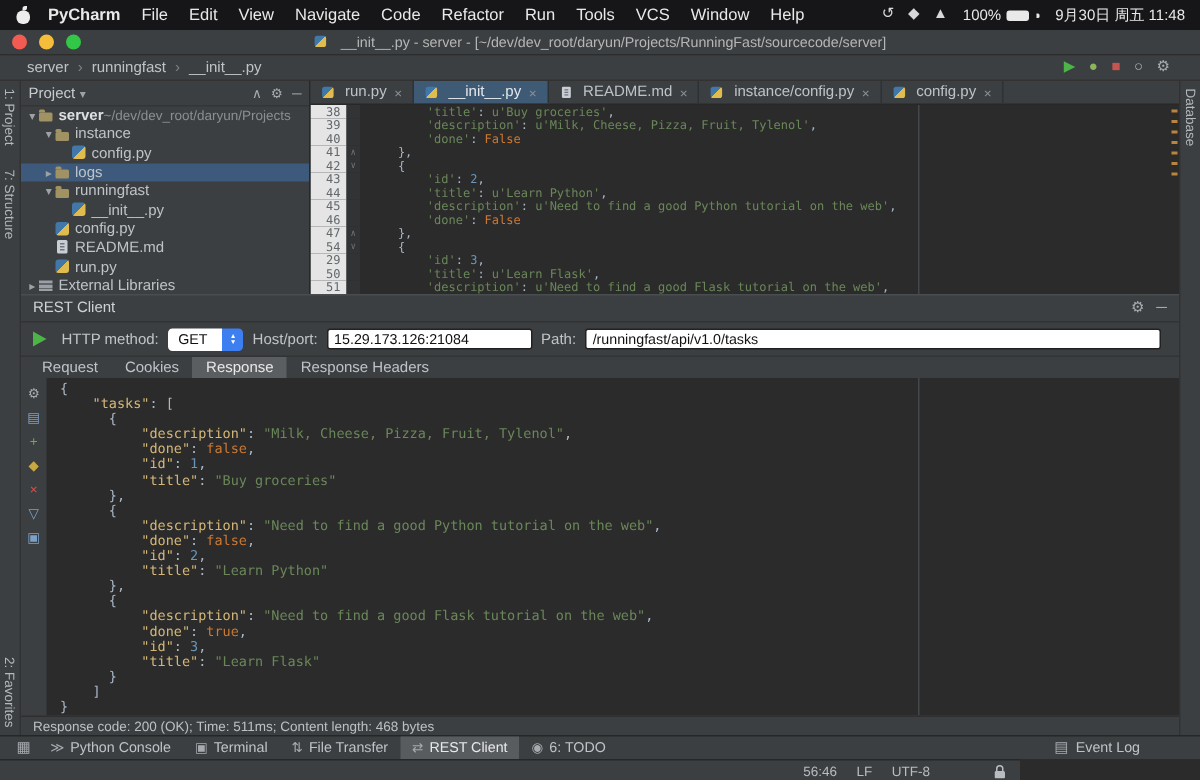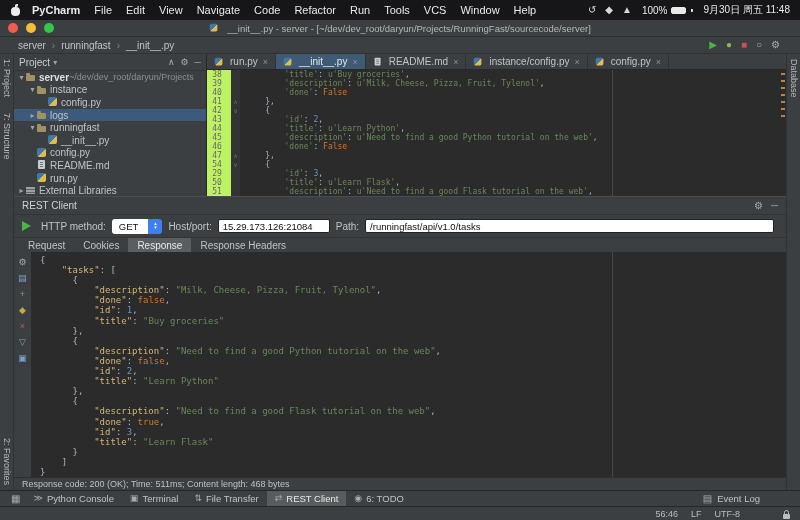--- a/index.html
+++ b/index.html
@@ -80,21 +80,21 @@
   
   #editor{position:absolute;left:207px;top:54px;width:579px;height:142px}
   #editor-tabs{height:16px;background:#3c3f41;border-bottom:1px solid #282828;box-sizing:border-box;
     display:flex;align-items:stretch;font-size:10px;color:#bfc3c7;overflow:hidden}
   .etab{display:flex;align-items:center;gap:3px;padding:0 7px;border-right:1px solid #2f3234}
   .etab.active{background:#3e5a75;color:#e4e7ea}
   .etab-close{color:#8a8f94;font-size:9px;margin-left:2px}
   #editor-code{position:absolute;left:0;top:16px;right:0;bottom:0;background:#2b2b2b;
     font-family:"DejaVu Sans Mono",monospace;font-size:8px;overflow:hidden}
   .cline{display:flex;height:9px;line-height:9px;white-space:pre}
-  .ln{width:24px;flex:none;text-align:center;color:#62686c;background:#bef264;padding-right:4px;box-sizing:border-box}
+  .ln{width:24px;flex:none;text-align:right;color:#62686c;background:#e5e5e5;padding-right:4px;box-sizing:border-box}
   .fold{width:9px;flex:none;background:#313335;color:#6d7377;font-size:6px;text-align:center}
   .ctext{padding-left:6px}
   .tk-p{color:#a9b7c6}.tk-s{color:#6a8759}.tk-k{color:#cc7832}.tk-n{color:#6897bb}.tk-key{color:#d5b778}
   .guide{position:absolute;top:0;bottom:0;width:1px;background:#43484b}
   #editor-guide{left:405px}
   #editor-stripes{position:absolute;right:1px;top:3px;width:4px}
   #editor-stripes i{display:block;width:4px;height:2px;background:#b8863d;margin-bottom:5px}
 
   
   #rest-panel{position:absolute;left:14px;top:196px;width:772px;height:294px;background:#3c3f41;
@@ -107,21 +107,21 @@
   .play-btn{width:0;height:0;border-left:9px solid #4db548;border-top:5.5px solid transparent;
     border-bottom:5.5px solid transparent;margin-right:4px;flex:none}
   .mac-select{display:flex;height:15px;flex:none}
   .sel-text{background:#fff;color:#111;font-size:9.5px;padding:0 10px 0 7px;height:15px;line-height:15px;
     border-radius:3px 0 0 3px}
   .sel-btn{width:14px;height:15px;background:#3d7ef0;border-radius:0 3px 3px 0;display:flex;
     flex-direction:column;align-items:center;justify-content:center;color:#fff}
   .sel-btn span{font-size:4.5px;line-height:4.5px}
   input.field{height:14px;background:#fff;border:1px solid #222;border-radius:2px;font-size:9.5px;
     padding:0 4px;color:#111;font-family:"Liberation Sans",sans-serif;box-sizing:border-box}
-  #host-input{width:112px}
+  #host-input{width:137px}
   #path-input{flex:1;margin-right:4px}
   #rest-tabs{height:16px;display:flex;align-items:stretch;padding-left:5px;border-bottom:1px solid #2b2b2b;
     font-size:10px;color:#bfc3c7;background:#3c3f41;box-sizing:border-box}
   .rtab{display:flex;align-items:center;padding:0 9px}
   .rtab.active{background:#5a5e60;color:#e8e8e8}
   #rest-content{position:absolute;left:0;top:55px;right:0;bottom:13px;display:flex}
   #rest-toolbar{width:18px;background:#3c3f41;border-right:1px solid #2b2b2b;display:flex;flex-direction:column;
     align-items:center;gap:7px;padding-top:6px;box-sizing:border-box}
   #rest-toolbar .gicon{font-size:9px}
   #response-area{flex:1;position:relative;background:#2b2b2b;overflow:hidden;
@@ -134,21 +134,21 @@
 
   
   #bottom-bar{position:absolute;left:0;top:490px;width:800px;height:16px;background:#3c3f41;
     border-top:1px solid #262626;box-sizing:border-box;display:flex;align-items:stretch;
     font-size:9.5px;color:#bfc3c7;padding:0 6px}
   #bbar-switcher{display:flex;align-items:center;padding:0 5px}
   .bbar-item{display:flex;align-items:center;gap:4px;padding:0 8px}
   .bbar-item.active{background:#585c5e;color:#e8e8e8}
   .bbar-item .gicon{font-size:9px}
   #bbar-right{margin-left:auto;display:flex;align-items:center;gap:5px;padding-right:34px}
-  #status-bar{position:absolute;left:0;top:506px;width:800px;height:14px;background:#3c3f41;
+  #status-bar{position:absolute;left:0;top:506px;width:680px;height:14px;background:#3c3f41;
     border-top:1px solid #262626;box-sizing:border-box;display:flex;align-items:center;
     font-size:9px;color:#b9bdc1;padding:0 8px}
   #status-right{margin-left:auto;display:flex;align-items:center;gap:13px;margin-right:52px}
   #status-lock{position:absolute;right:10px;top:3px}
 </style>
 </head>
 <body>
 
 <div id="menubar">
   <span class="apple">

